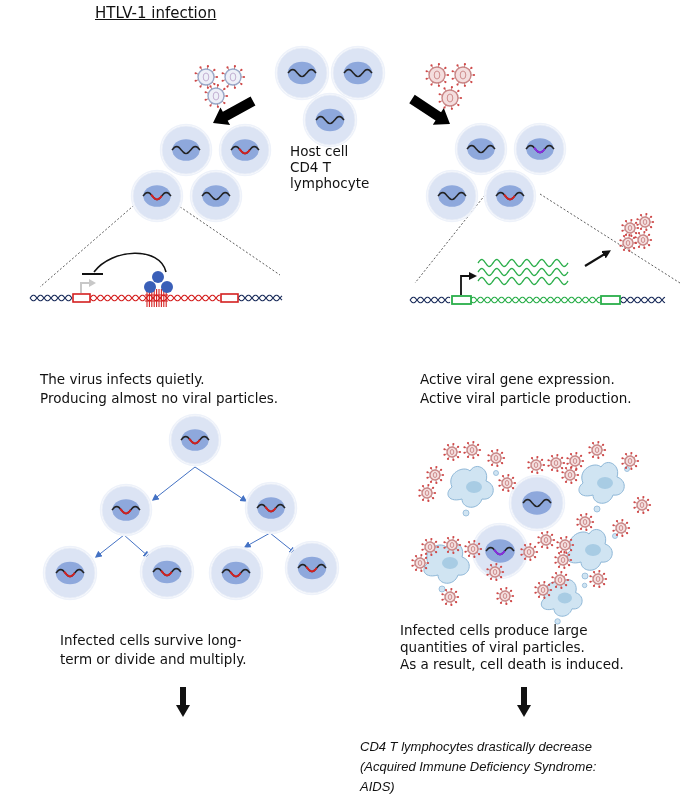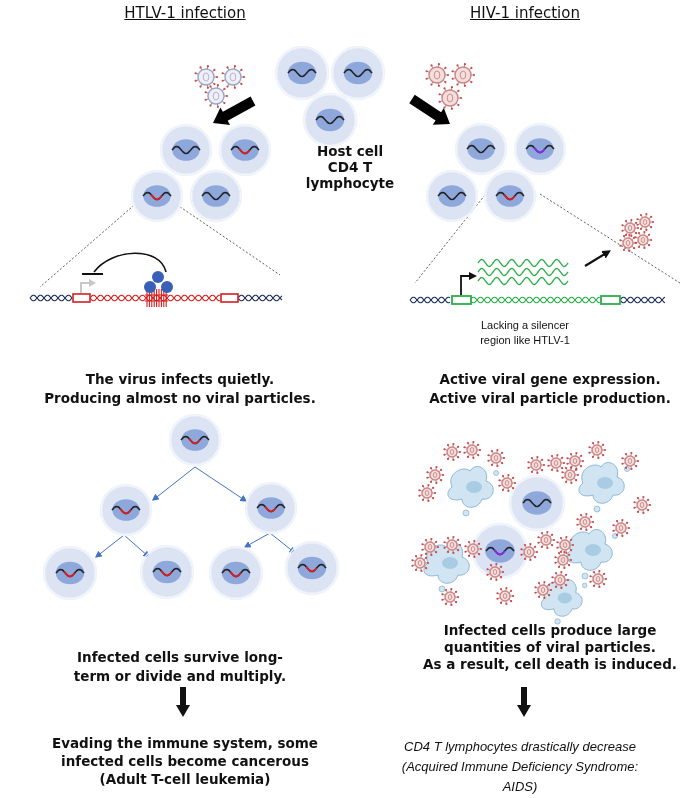--- a/index.html
+++ b/index.html
@@ -1,21 +1,21 @@
 <!DOCTYPE html>
 <html><head>
 <meta charset="utf-8">
 <style>
   html, body { margin:0; padding:0; background:#ffffff; }
   body { width:700px; height:798px; position:relative; overflow:hidden;
          font-family:"DejaVu Sans", sans-serif; color:#111; }
   #stage { position:absolute; left:0; top:0; width:700px; height:798px; }
-  .txt { position:absolute; text-align:center; white-space:pre-line; }
+  .txt { position:absolute; text-align:left; white-space:pre-line; }
   .title { font-size:15px; text-decoration:underline; top:4px; }
-  .cap   { font-size:13.5px; line-height:19px;font-weight:bold; }
+  .cap   { font-size:13.5px; line-height:19px; }
   .small { font-family:"Liberation Sans", sans-serif; font-size:11px; line-height:15px; }
   .outcome-r { font-family:"Liberation Sans", sans-serif; font-size:13.5px; line-height:18px; }
 </style>
 </head>
 <body>
 
 <div id="stage">
   <svg id="art" width="700" height="798" viewBox="0 0 700 798" style="position:absolute;left:0;top:0">
     <defs>
       <marker id="blueHead" viewBox="0 0 10 10" refX="8" refY="5" markerWidth="7" markerHeight="7" orient="auto">
@@ -1137,53 +1137,47 @@
         <path d="M461,295 L461,276 L470,276" fill="none" stroke="#111" stroke-width="1.8"></path>
         <path d="M469,272 L477,276 L469,280 z" fill="#111"></path>
         <path d="M478,263.0L479,261.6L480,260.4L481,259.7L482,259.5L483,260.0L484,260.9L485,262.3L486,263.7L487,265.1L488,266.0L489,266.5L490,266.3L491,265.6L492,264.4L493,263.0L494,261.6L495,260.4L496,259.7L497,259.5L498,260.0L499,260.9L500,262.3L501,263.7L502,265.1L503,266.0L504,266.5L505,266.3L506,265.6L507,264.4L508,263.0L509,261.6L510,260.4L511,259.7L512,259.5L513,260.0L514,260.9L515,262.3L516,263.7L517,265.1L518,266.0L519,266.5L520,266.3L521,265.6L522,264.4L523,263.0L524,261.6L525,260.4L526,259.7L527,259.5L528,260.0L529,260.9L530,262.3L531,263.7L532,265.1L533,266.0L534,266.5L535,266.3L536,265.6L537,264.4L538,263.0L539,261.6L540,260.4L541,259.7L542,259.5L543,260.0L544,260.9L545,262.3L546,263.7L547,265.1L548,266.0L549,266.5L550,266.3L551,265.6L552,264.4L553,263.0L554,261.6L555,260.4L556,259.7L557,259.5L558,260.0L559,260.9L560,262.3L561,263.7L562,265.1L563,266.0L564,266.5L565,266.3L566,265.6L567,264.4L568,263.0" fill="none" stroke="#2aae4a" stroke-width="1.3"></path>
         <path d="M478,272.0L479,270.6L480,269.4L481,268.7L482,268.5L483,269.0L484,269.9L485,271.3L486,272.7L487,274.1L488,275.0L489,275.5L490,275.3L491,274.6L492,273.4L493,272.0L494,270.6L495,269.4L496,268.7L497,268.5L498,269.0L499,269.9L500,271.3L501,272.7L502,274.1L503,275.0L504,275.5L505,275.3L506,274.6L507,273.4L508,272.0L509,270.6L510,269.4L511,268.7L512,268.5L513,269.0L514,269.9L515,271.3L516,272.7L517,274.1L518,275.0L519,275.5L520,275.3L521,274.6L522,273.4L523,272.0L524,270.6L525,269.4L526,268.7L527,268.5L528,269.0L529,269.9L530,271.3L531,272.7L532,274.1L533,275.0L534,275.5L535,275.3L536,274.6L537,273.4L538,272.0L539,270.6L540,269.4L541,268.7L542,268.5L543,269.0L544,269.9L545,271.3L546,272.7L547,274.1L548,275.0L549,275.5L550,275.3L551,274.6L552,273.4L553,272.0L554,270.6L555,269.4L556,268.7L557,268.5L558,269.0L559,269.9L560,271.3L561,272.7L562,274.1L563,275.0L564,275.5L565,275.3L566,274.6L567,273.4L568,272.0" fill="none" stroke="#2aae4a" stroke-width="1.3"></path>
         <path d="M478,281.0L479,279.6L480,278.4L481,277.7L482,277.5L483,278.0L484,278.9L485,280.3L486,281.7L487,283.1L488,284.0L489,284.5L490,284.3L491,283.6L492,282.4L493,281.0L494,279.6L495,278.4L496,277.7L497,277.5L498,278.0L499,278.9L500,280.3L501,281.7L502,283.1L503,284.0L504,284.5L505,284.3L506,283.6L507,282.4L508,281.0L509,279.6L510,278.4L511,277.7L512,277.5L513,278.0L514,278.9L515,280.3L516,281.7L517,283.1L518,284.0L519,284.5L520,284.3L521,283.6L522,282.4L523,281.0L524,279.6L525,278.4L526,277.7L527,277.5L528,278.0L529,278.9L530,280.3L531,281.7L532,283.1L533,284.0L534,284.5L535,284.3L536,283.6L537,282.4L538,281.0L539,279.6L540,278.4L541,277.7L542,277.5L543,278.0L544,278.9L545,280.3L546,281.7L547,283.1L548,284.0L549,284.5L550,284.3L551,283.6L552,282.4L553,281.0L554,279.6L555,278.4L556,277.7L557,277.5L558,278.0L559,278.9L560,280.3L561,281.7L562,283.1L563,284.0L564,284.5L565,284.3L566,283.6L567,282.4L568,281.0" fill="none" stroke="#2aae4a" stroke-width="1.3"></path>
         <line x1="585" y1="266" x2="608" y2="252" stroke="#111" stroke-width="2.2" marker-end="url(#blackHead)"></line>
       </g>
   </svg>
 
   <div class="txt title" style="left:95px;width:180px;">HTLV-1 infection</div>
-  <div class="txt title" style="left:445px;width:160px;">HIV-1 infection</div>
 
   <div class="txt cap" style="left:290px;top:143px;width:120px;font-size:13.5px;line-height:16px;">Host cell
 CD4 T
 lymphocyte</div>
 
 
-  <div class="txt small" style="left:450px;top:318px;width:150px;">Lacking a silencer
-region like HTLV-1</div>
 
   <div class="txt cap" style="left:420px;top:370px;width:260px;">Active viral gene expression.
 Active viral particle production.</div>
   <div class="txt cap" style="left:40px;top:370px;width:280px;">The virus infects quietly.
 Producing almost no viral particles.</div>
 
-  <div class="txt cap" style="left:60px;top:648px;width:240px;">Infected cells survive long-
+  <div class="txt cap" style="left:60px;top:631px;width:240px;">Infected cells survive long-
 term or divide and multiply.</div>
   <div class="txt cap" style="left:400px;top:622px;width:300px;line-height:17px;">Infected cells produce large
 quantities of viral particles.
 As a result, cell death is induced.</div>
 
   <div style="position:absolute;left:176px;top:687px;width:14px;height:30px;">
     <svg width="14" height="30">
         <rect x="4" y="0" width="6" height="19" fill="#111"></rect>
         <path d="M0,18 L14,18 L7,30 z" fill="#111"></path>
       </svg>
   </div>
   <div style="position:absolute;left:517px;top:687px;width:14px;height:30px;">
     <svg width="14" height="30">
         <rect x="4" y="0" width="6" height="19" fill="#111"></rect>
         <path d="M0,18 L14,18 L7,30 z" fill="#111"></path>
       </svg>
   </div>
 
-  <div class="txt cap" style="left:30px;top:734px;width:310px;line-height:18px;">Evading the immune system, some
-infected cells become cancerous
-(Adult T-cell leukemia)</div>
   <div class="txt outcome-r" style="left:360px;top:737px;width:320px;line-height:20px;font-size:13px;font-style:italic;">CD4 T lymphocytes drastically decrease
 (Acquired Immune Deficiency Syndrome:
 AIDS)</div>
 </div>
 
 </body></html>

